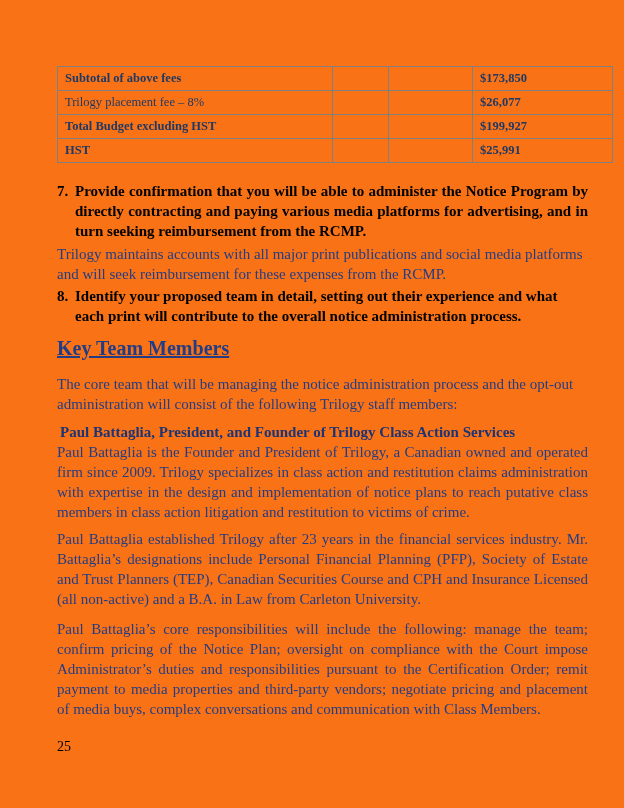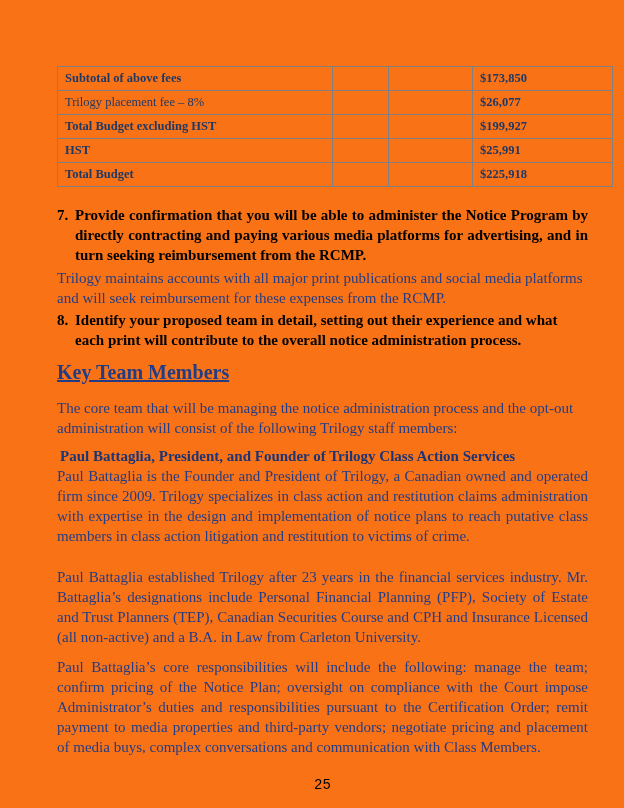--- a/index.html
+++ b/index.html
@@ -60,45 +60,43 @@
     flex-shrink: 0;
   }
   .list-item .itm-text { flex: 1; }
 
   .mt-item7 { margin-top: 18px; }
   .mt-para1 { margin-top: 3px; }
   .mt-item8 { margin-top: 2px; }
   .mt-key   { margin-top: 12px; }
   .mt-para2 { margin-top: 16px; }
   .mt-paul  { margin-top: 5px; }
-  .mt-para4 { margin-top: 21px; }
+  .mt-para4 { margin-top: 7px; }
   .mt-para5 { margin-top: 10px; }
 
   .section-heading {
     font-weight: bold;
     text-decoration: underline;
     color: #223c85;
     font-size: 20px;
     line-height: 20px;
   }
   .paul-heading {
     font-weight: bold;
     color: #1c3374;
     padding-left: 3px;
     margin-top: 8px;
   }
 
   .page-number {
     margin-top: 18px;
     width: 531px;
-    text-align: center;
     color: #000000;
     font-size: 14px;
     line-height: 20px;
-    font-family: Liberation Mono, monospace;
   }
 </style>
 </head>
 <body>
 
 <div class="page">
   <div class="content">
 
     <table class="budget">
       <tbody>
@@ -119,26 +117,20 @@
           <td class="c2"></td>
           <td class="c3"></td>
           <td class="c4 bold">$199,927</td>
         </tr>
         <tr>
           <td class="c1 bold">HST</td>
           <td class="c2"></td>
           <td class="c3"></td>
           <td class="c4 bold">$25,991</td>
         </tr>
-        <tr>
-          <td class="c1 bold">Total Budget</td>
-          <td class="c2"></td>
-          <td class="c3"></td>
-          <td class="c4 bold">$225,918</td>
-        </tr>
       </tbody>
     </table>
 
     <div class="txtblock list-item mt-item7">
       <span class="num">7.</span>
       <span class="itm-text just">Provide confirmation that you will be able to administer the Notice Program by directly contracting and paying various media platforms for advertising, and in turn seeking reimbursement from the RCMP.</span>
     </div>
 
     <div class="txtblock navy mt-para1">Trilogy maintains accounts with all major print publications and social media platforms and will seek reimbursement for these expenses from the RCMP.</div>
 

